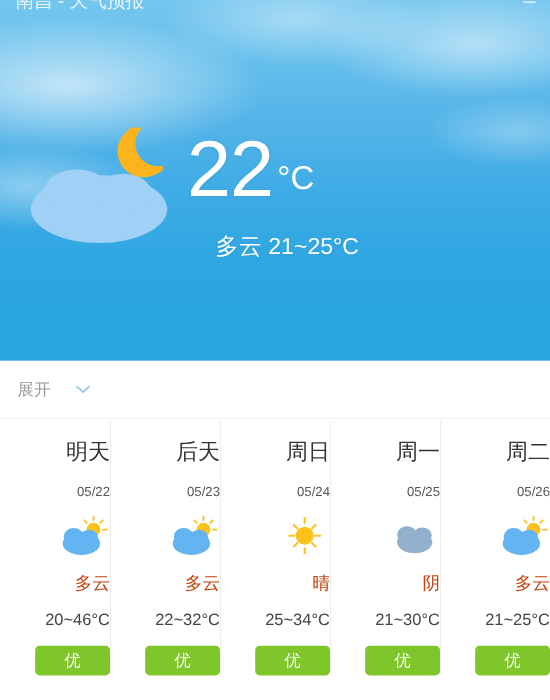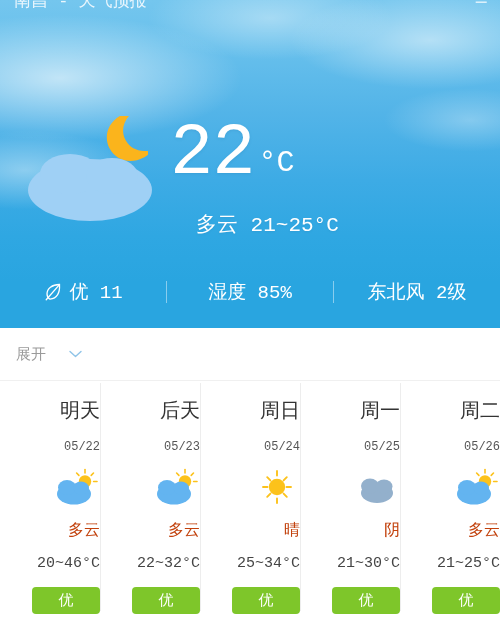--- a/index.html
+++ b/index.html
@@ -2,21 +2,21 @@
 <html><head>
 <meta charset="utf-8">
 <style>
   * { box-sizing: border-box; margin: 0; padding: 0; }
   html, body {
     width: 500px; height: 636px;
     font-family: "Liberation Sans", "DejaVu Sans", sans-serif;
     background: #ffffff;
     overflow: hidden;
   }
-  #app { position: relative; width: 500px; height: 572px; font-family: Liberation Mono, monospace; }
+  #app { position: relative; width: 500px; height: 572px; }
 
   
   .hero {
     position: relative;
     width: 500px; height: 328px;
     background:
       radial-gradient(ellipse 260px 90px at 60px 78px, rgba(255,255,255,0.62), rgba(255,255,255,0) 70%),
       radial-gradient(ellipse 200px 70px at 430px 40px, rgba(255,255,255,0.50), rgba(255,255,255,0) 70%),
       radial-gradient(ellipse 170px 58px at 270px 18px, rgba(255,255,255,0.38), rgba(255,255,255,0) 72%),
       radial-gradient(ellipse 150px 55px at 25px 170px, rgba(255,255,255,0.40), rgba(255,255,255,0) 72%),
@@ -157,37 +157,20 @@
       </svg>
     </div>
 
     <div class="temp-wrap">
       <span class="temp-num">22</span>
       <span class="temp-unit">°C</span>
     </div>
 
     <div class="cond-line">多云 21~25°C</div>
 
-    <div class="stats">
-      <div class="stat">
-        <svg class="leaf-icon" viewBox="0 0 20 20">
-          <path d="M16.5 2.5 C9 2.5 4 6.5 4 12 C4 14.3 5.2 16.2 7 17.2 C13.5 16.4 17 11 16.5 2.5 Z" fill="none" stroke="#ffffff" stroke-width="1.3"></path>
-          <path d="M15.8 3.4 L3.2 17.8" fill="none" stroke="#ffffff" stroke-width="1.3" stroke-linecap="round"></path>
-        </svg>
-        <span class="stat-text">优 11</span>
-      </div>
-      <div class="stat-div"></div>
-      <div class="stat">
-        <span class="stat-text">湿度 85%</span>
-      </div>
-      <div class="stat-div"></div>
-      <div class="stat">
-        <span class="stat-text">东北风 2级</span>
-      </div>
-    </div>
   </div>
 
   <div class="panel">
     <div class="panel-head">
       <div class="panel-expand">
         <span>展开</span>
         <svg class="chev" viewBox="0 0 13 8">
           <path d="M1 1.5 L6.5 6.5 L12 1.5" fill="none" stroke="#8fc4e8" stroke-width="1.4" stroke-linecap="round" stroke-linejoin="round"></path>
         </svg>
       </div>

